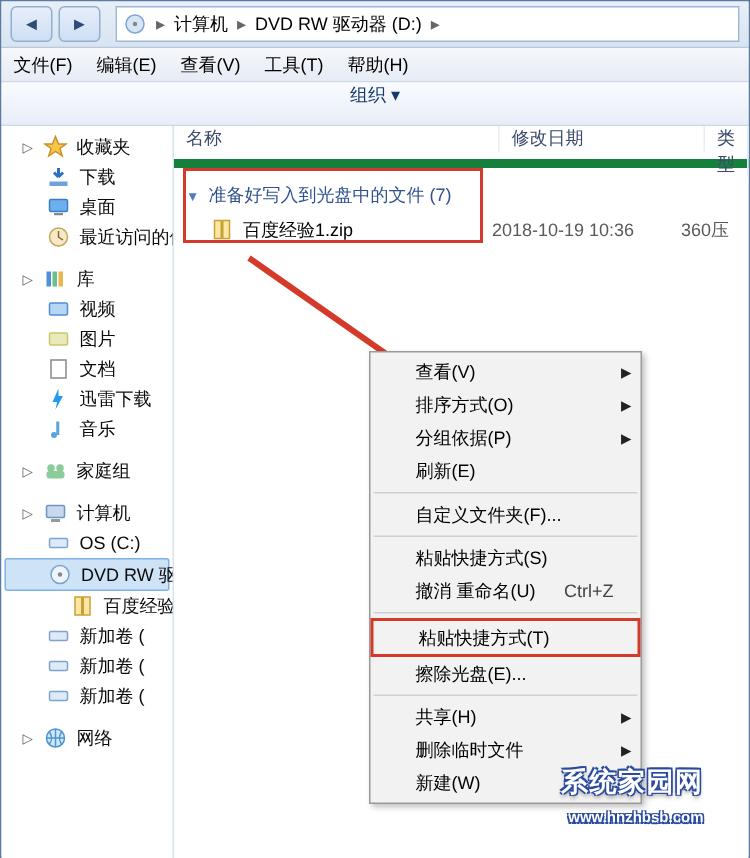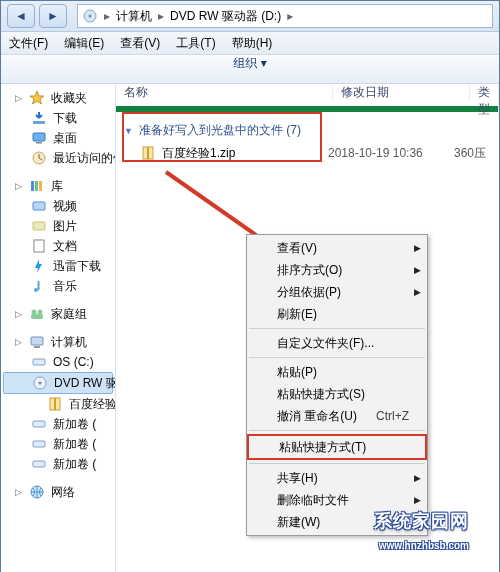--- a/index.html
+++ b/index.html
@@ -391,33 +391,33 @@
           </div>
         <div class="row">
             <span>刷新(E)</span>
           </div>
         <hr>
         <div class="row">
             <span>自定义文件夹(F)...</span>
           </div>
         <hr>
         <div class="row">
-            <span>粘贴(P)</span>
-          </div>
-        <div class="row">
             <span>粘贴快捷方式(S)</span>
           </div>
         <div class="row">
           <span>撤消 重命名(U)</span>
             <span class="sc">Ctrl+Z</span>
         </div>
         <hr>
         <div class="row hl">
             <span>粘贴快捷方式(T)</span>
           </div>
+        <div class="row">
+            <span>擦除光盘(E)...</span>
+          </div>
         <hr>
         <div class="row sub">
             <span>共享(H)</span>
           </div>
         <div class="row sub">
             <span>删除临时文件</span>
           </div>
         <div class="row sub">
             <span>新建(W)</span>
           </div>

